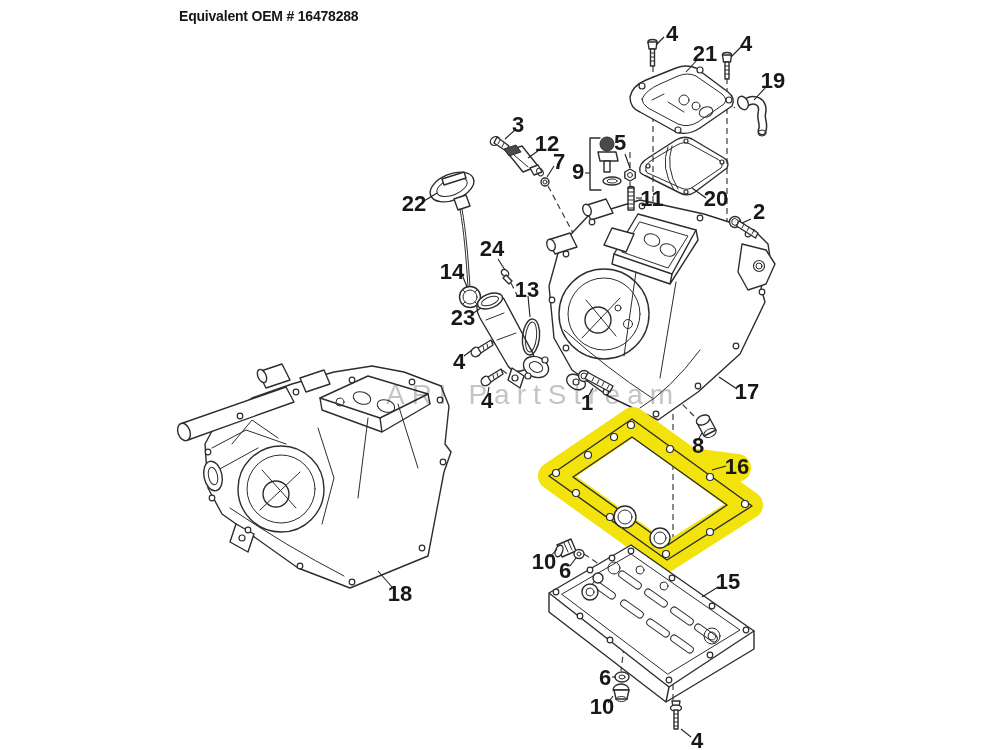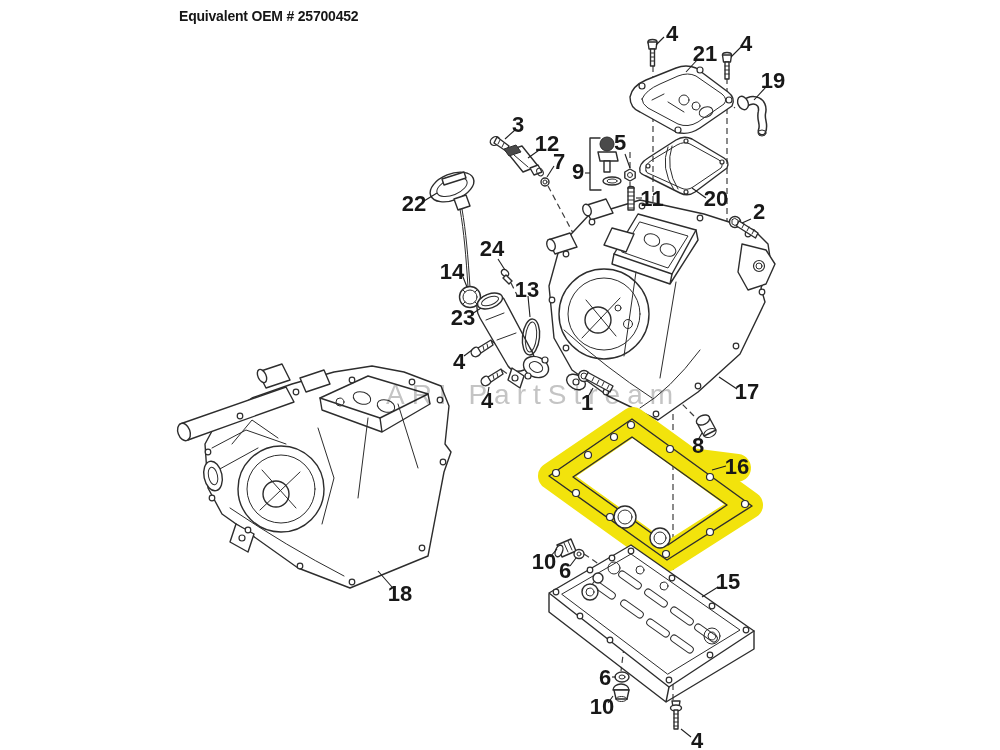--- a/index.html
+++ b/index.html
@@ -17,21 +17,21 @@
   .callout{font-size:22px;font-weight:600;fill:#181818;text-anchor:middle;}
   .hole{fill:#ffffff;stroke:#2d2d2d;stroke-width:1.2;}
   .wm{font-size:28px;letter-spacing:7px;fill:#c4c4c4;font-weight:400;text-anchor:middle;
       mix-blend-mode:multiply;}
   .hl{fill:none;stroke:#f2e30c;stroke-width:28;stroke-linejoin:round;stroke-linecap:round;}
 </style>
 </head>
 <body>
 
 <div id="stage">
-  <div id="oem-title">Equivalent OEM # 25700452</div>
+  <div id="oem-title">Equivalent OEM # 16478288</div>
 
   <svg width="1000" height="750" viewBox="0 0 1000 750">
 
     <g>
       <path class="dash" d="M653,46 V215"></path>
       <path class="dash" d="M727,58 V232"></path>
       <path class="dash" d="M630,152 V320"></path>
       <path class="dash" d="M548,186 L616,314"></path>
       <path class="dash" d="M757,237 L771,259"></path>
       <path class="dash" d="M742,100 L734,108"></path>

